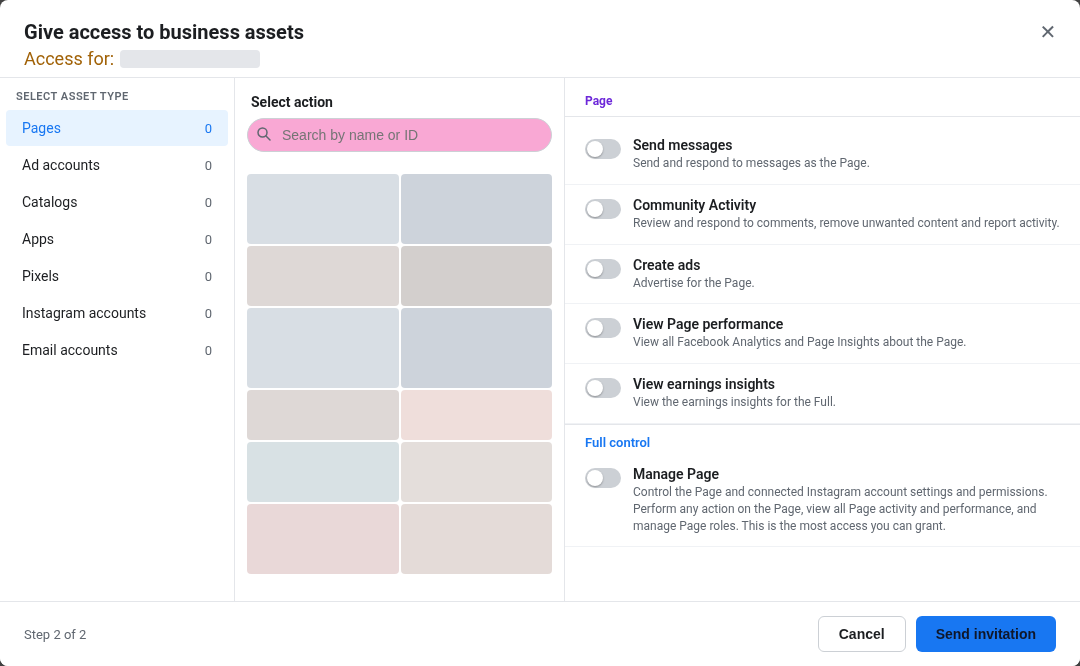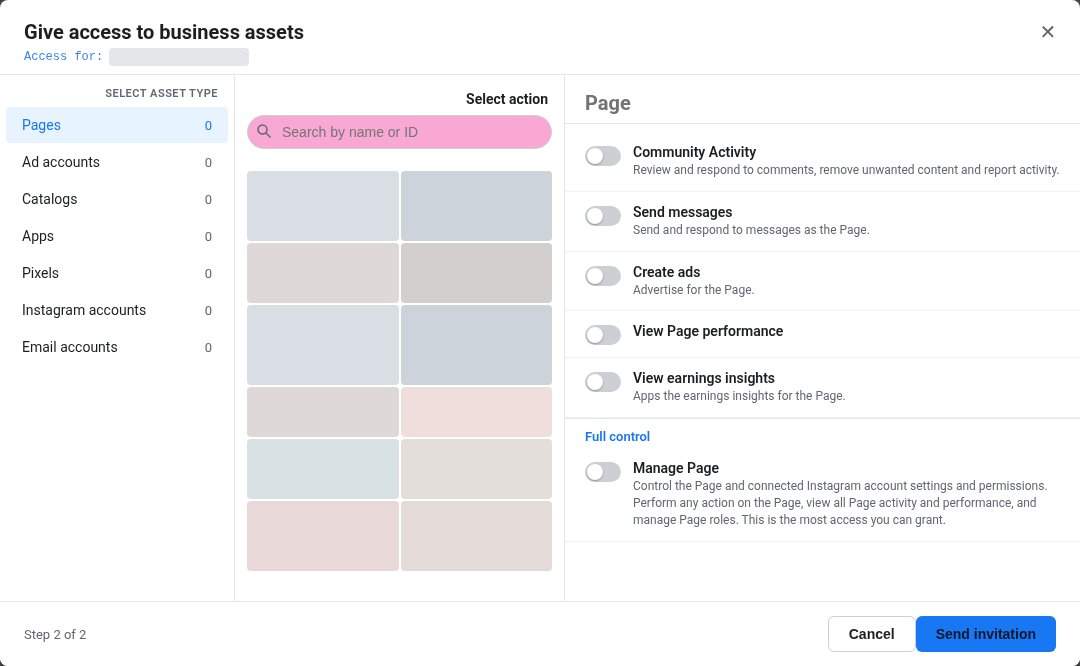--- a/index.html
+++ b/index.html
@@ -44,23 +44,22 @@
     }
     .modal-subtitle {
       font-size: 14px;
       color: #606770;
       margin-top: 4px;
       display: flex;
       align-items: center;
       gap: 6px;
     }
     .access-for-label {
-      color: #3b82f6;
-      font-size: 12px;
-      font-family: Liberation Mono, monospace;
+      color: #a16207;
+      font-size: 18px;
     }
     .access-for-value {
       background: #e4e6ea;
       border-radius: 4px;
       padding: 2px 8px;
       font-size: 13px;
       color: #1c1e21;
       display: inline-block;
       width: 140px;
       height: 18px;
@@ -95,21 +94,20 @@
       overflow-y: auto;
       flex-shrink: 0;
     }
     .panel-label {
       font-size: 11px;
       font-weight: 600;
       color: #606770;
       text-transform: uppercase;
       padding: 12px 16px 6px 16px;
       letter-spacing: 0.5px;
-      text-align: right;
     }
     .asset-type-item {
       display: flex;
       align-items: center;
       justify-content: space-between;
       padding: 10px 16px;
       cursor: pointer;
       font-size: 14px;
       color: #1c1e21;
       border-radius: 4px;
@@ -185,23 +183,23 @@
     
     .panel-permissions {
       flex: 1;
       display: flex;
       flex-direction: column;
       overflow: hidden;
     }
     .panel-permissions-header {
       padding: 16px 20px 8px 20px;
       border-bottom: 1px solid #e4e6ea;
-      font-size: 20px;
+      font-size: 12px;
       font-weight: 700;
-      color: #737373;
+      color: #6d28d9;
       flex-shrink: 0;
     }
     .permissions-list {
       flex: 1;
       overflow-y: auto;
       padding: 8px 0;
     }
     .permission-item {
       display: flex;
       align-items: flex-start;
@@ -261,20 +259,21 @@
       justify-content: space-between;
       flex-shrink: 0;
       background: #fff;
     }
     .step-indicator {
       font-size: 13px;
       color: #606770;
     }
     .footer-actions {
       display: flex;
+      gap: 10px;
     }
     .btn-cancel {
       padding: 9px 20px;
       border: 1px solid #ccd0d5;
       border-radius: 6px;
       background: #fff;
       color: #1c1e21;
       font-size: 14px;
       font-weight: 600;
       cursor: pointer;
@@ -371,49 +370,50 @@
             </div>
         </div>
       </div>
 
       <div class="panel-permissions">
         <div class="panel-permissions-header">Page</div>
         <div class="permissions-list" id="permissions-list">
             <div class="permission-item">
         <div class="permission-toggle partial"></div>
         <div class="permission-content">
+          <div class="permission-title">Send messages</div>
+          <div class="permission-desc">Send and respond to messages as the Page.</div>
+        </div>
+      </div>
+            <div class="permission-item">
+        <div class="permission-toggle partial"></div>
+        <div class="permission-content">
           <div class="permission-title">Community Activity</div>
           <div class="permission-desc">Review and respond to comments, remove unwanted content and report activity.</div>
         </div>
       </div>
             <div class="permission-item">
         <div class="permission-toggle partial"></div>
         <div class="permission-content">
-          <div class="permission-title">Send messages</div>
-          <div class="permission-desc">Send and respond to messages as the Page.</div>
-        </div>
-      </div>
-            <div class="permission-item">
-        <div class="permission-toggle partial"></div>
-        <div class="permission-content">
           <div class="permission-title">Create ads</div>
           <div class="permission-desc">Advertise for the Page.</div>
         </div>
       </div>
             <div class="permission-item">
         <div class="permission-toggle partial"></div>
         <div class="permission-content">
           <div class="permission-title">View Page performance</div>
+          <div class="permission-desc">View all Facebook Analytics and Page Insights about the Page.</div>
         </div>
       </div>
             <div class="permission-item">
         <div class="permission-toggle partial"></div>
         <div class="permission-content">
           <div class="permission-title">View earnings insights</div>
-          <div class="permission-desc">Apps the earnings insights for the Page.</div>
+          <div class="permission-desc">View the earnings insights for the Full.</div>
         </div>
       </div>
             <div class="full-control-divider">Full control</div>
             <div class="permission-item">
         <div class="permission-toggle partial"></div>
         <div class="permission-content">
           <div class="permission-title">Manage Page</div>
           <div class="permission-desc">Control the Page and connected Instagram account settings and permissions. Perform any action on the Page, view all Page activity and performance, and manage Page roles. This is the most access you can grant.</div>
         </div>
       </div>

